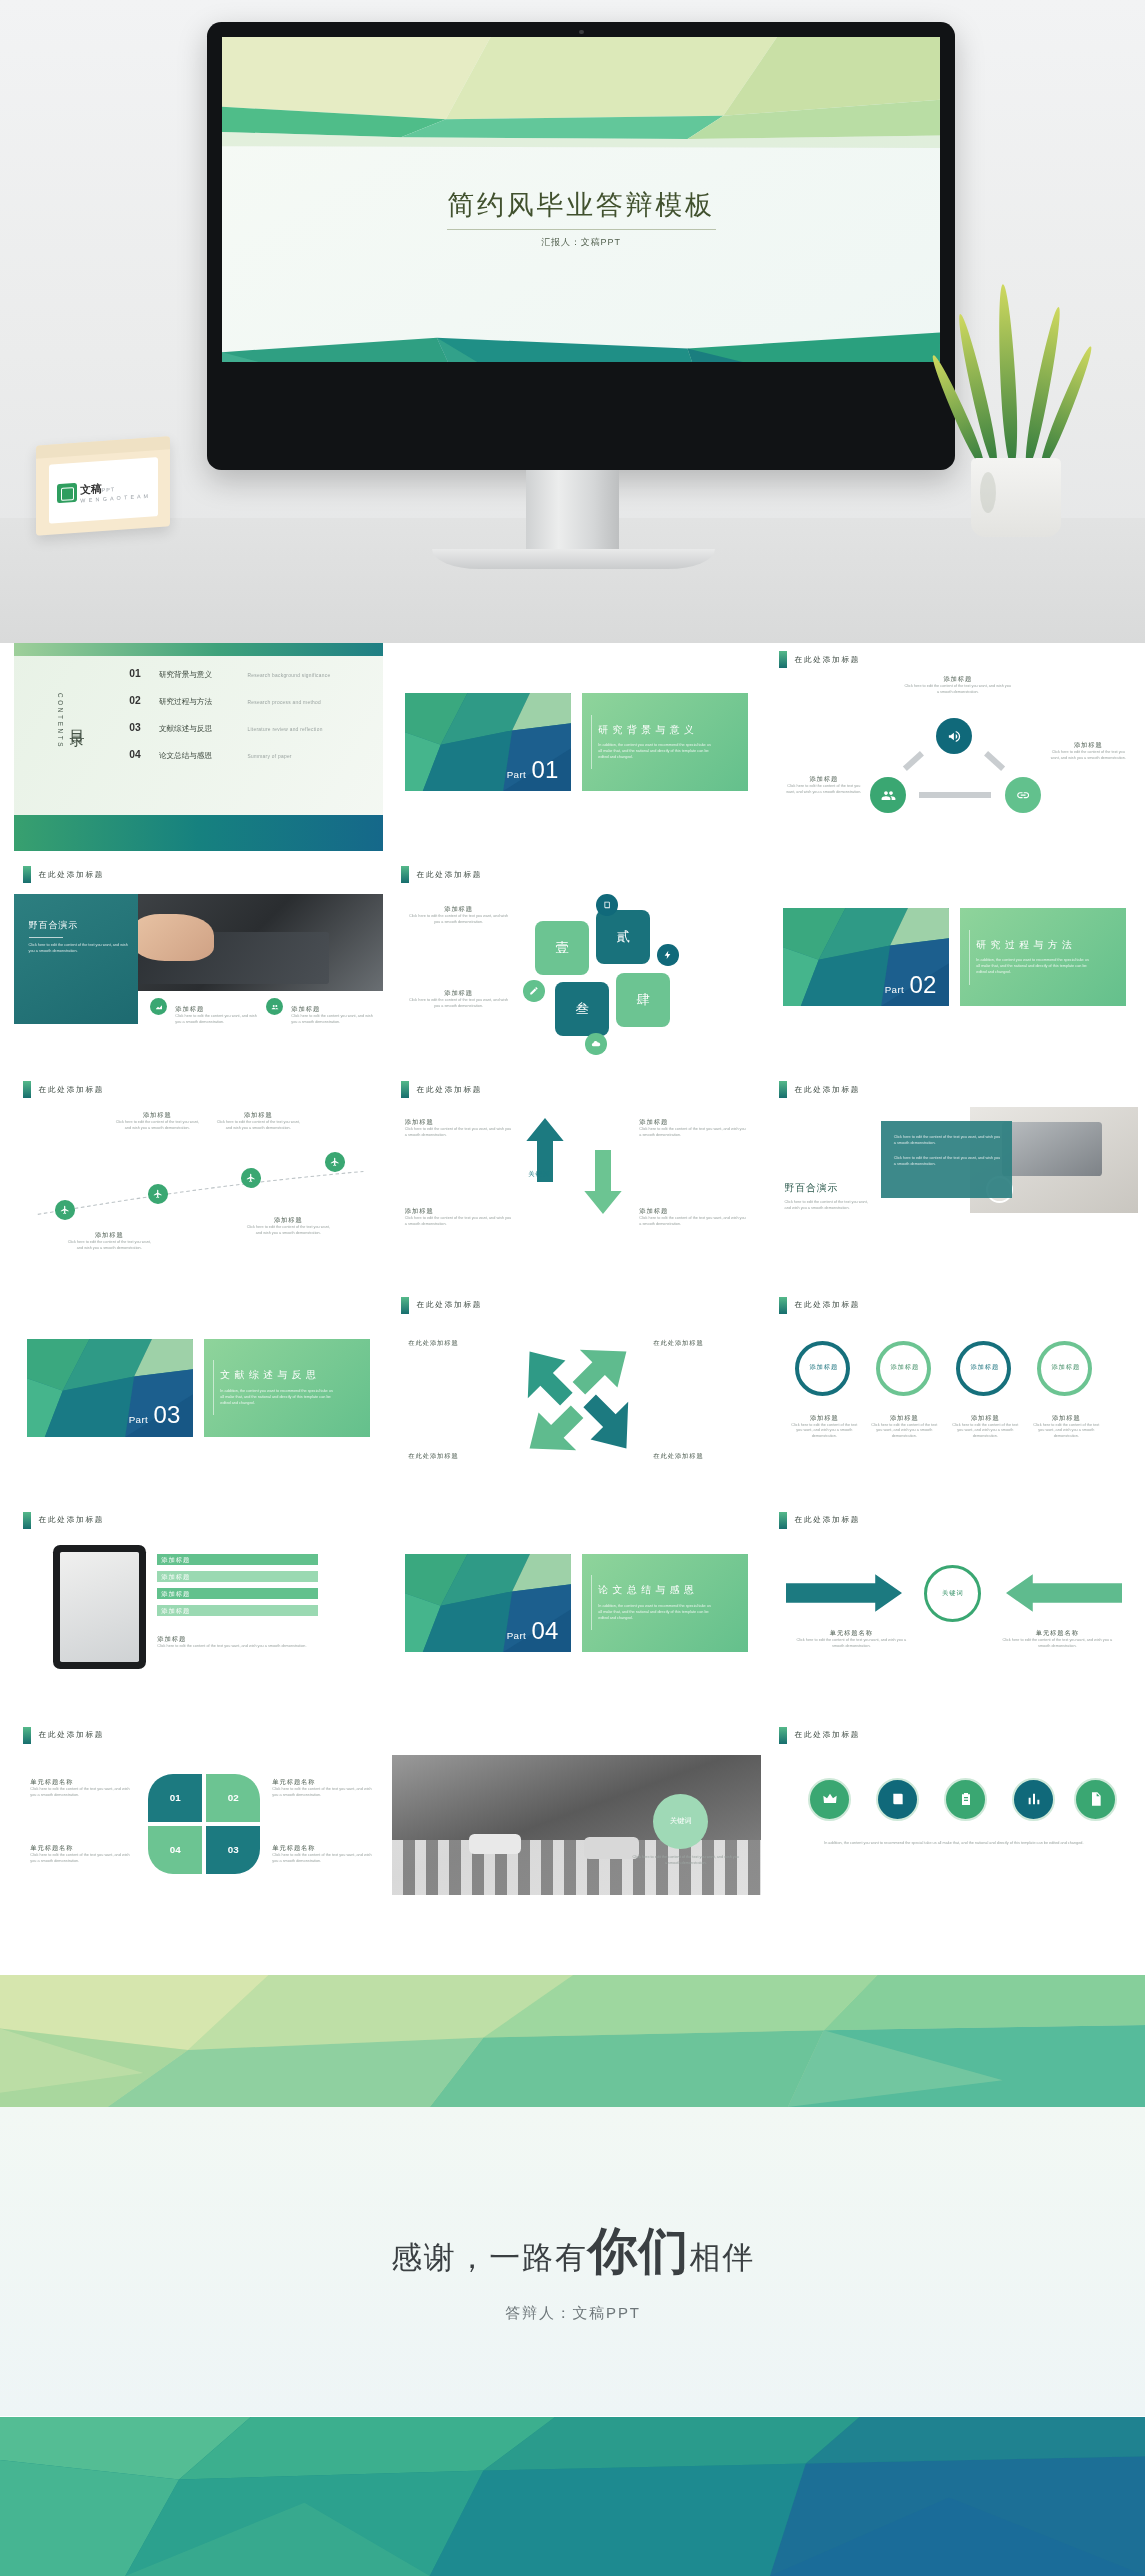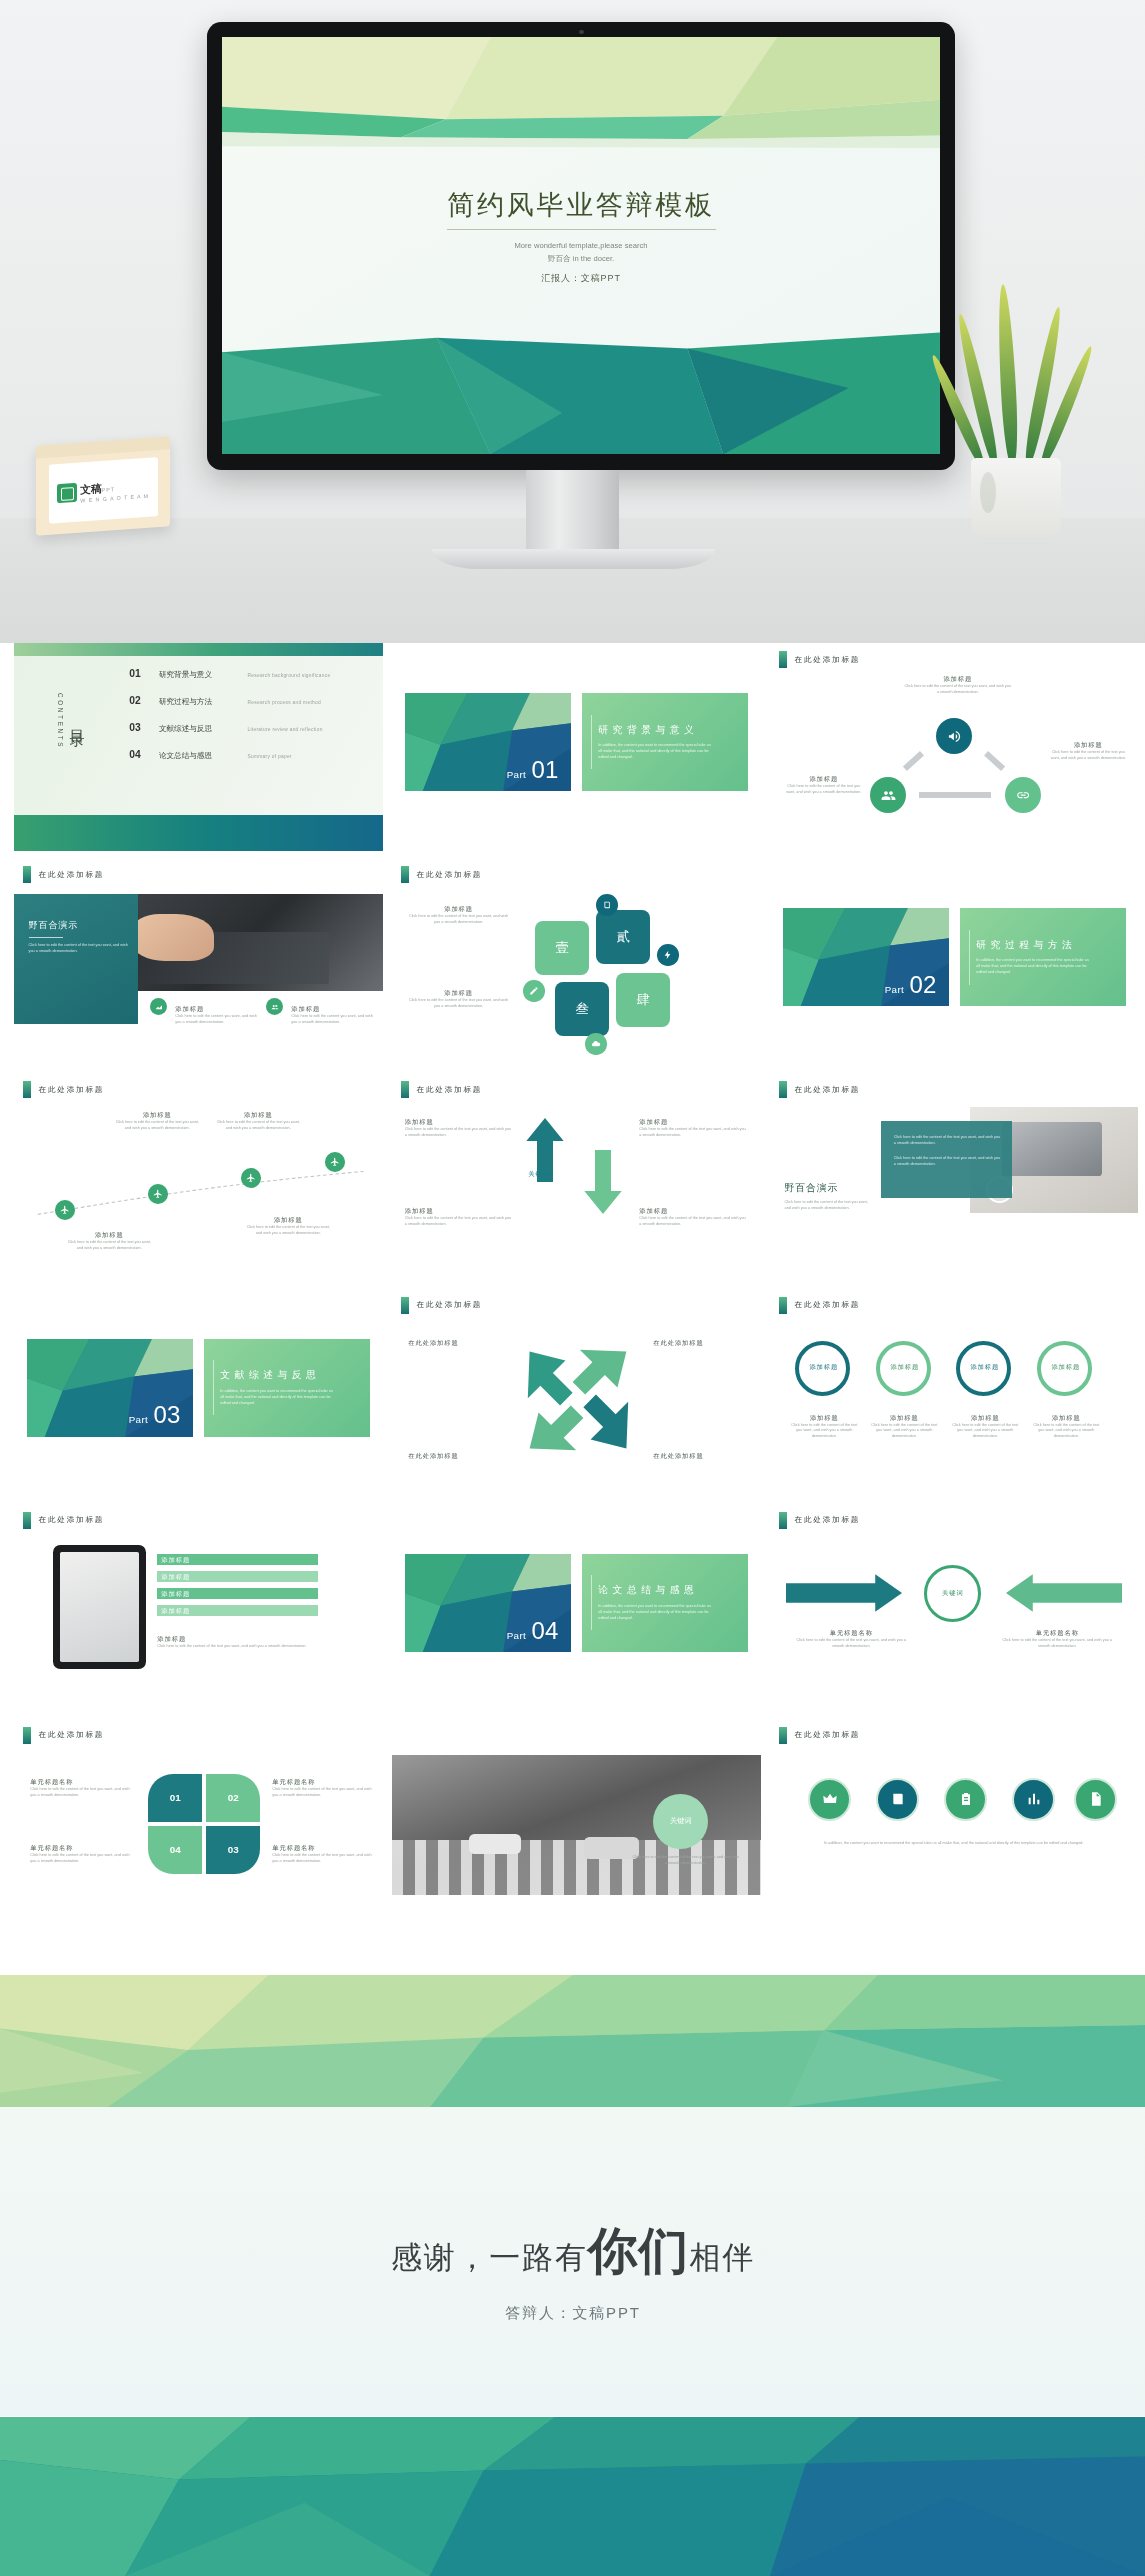--- a/index.html
+++ b/index.html
@@ -7,21 +7,21 @@
   body {
     width:1146px; height:2576px; position:relative;
     font-family:"Liberation Sans","DejaVu Sans",sans-serif;
     overflow:hidden;
   }
   
   .hero { position:relative; width:1146px; height:643px; background:linear-gradient(180deg,#f2f3f4 0%,#ebecec 55%,#e4e5e6 100%); overflow:hidden; }
   .hero-floor { position:absolute; left:0; bottom:0; width:100%; height:125px; background:linear-gradient(180deg,#e2e3e3,#d9dada); }
   .monitor { position:absolute; left:207px; top:22.4px; width:748px; height:448px; background:#111315; border-radius:14.3px; padding:15px 15px 0 15px; box-shadow:0 10.7px 30px rgba(0,0,0,.22); }
   .mon-cam { position:absolute; left:50%; top:7.2px; width:4.5px; height:4.5px; margin-left:-1.8px; border-radius:50%; background:#3a3c3e; }
-  .screen { position:relative; width:100%; height:417px; overflow:hidden; background:#f3f7f3; }
+  .screen { position:relative; width:100%; height:325px; overflow:hidden; background:#f3f7f3; }
   .slide-poly { position:absolute; inset:0; }
   .stand-neck { position:absolute; left:50%; top:470px; margin-left:-47px; width:93px; height:85px; background:linear-gradient(90deg,#cfd1d2,#eceded 35%,#d5d7d8 72%,#bdbfc0); }
   .stand-base { position:absolute; left:50%; top:549px; margin-left:-141px; width:283px; height:19.7px; border-radius:0 0 54px 54px / 0 0 23px 23px; background:linear-gradient(180deg,#e9eaea,#cacccd); }
   .plant { position:absolute; right:70px; bottom:106px; width:121px; height:269px; }
   .pot { position:absolute; left:16px; bottom:0; width:90px; height:79px; background:linear-gradient(180deg,#f4f4f2,#e3e3e0); border-radius:5.4px 5.4px 14.3px 14.3px; }
   .pot:after { content:""; position:absolute; left:9px; top:14.3px; width:16px; height:41px; border-radius:50%; background:rgba(180,185,175,.35); }
   .leaf { position:absolute; bottom:70px; background:linear-gradient(180deg,#cfd95f,#2f7a3e); border-radius:50% 50% 48% 48% / 60% 60% 40% 40%; transform-origin:bottom center; }
   .calendar { position:absolute; left:36px; bottom:112px; width:134px; height:90px; background:#f7e9cf; border-radius:3.6px; transform:skewY(-4deg); box-shadow:0 5.4px 12.5px rgba(0,0,0,.12); }
   .cal-top { position:absolute; top:0; left:0; right:0; height:12.5px; background:#efe1c4; border-radius:3.6px 3.6px 0 0; }
   .cal-face { position:absolute; left:12.5px; top:19.7px; right:12.5px; bottom:10.7px; background:#fff; border-radius:2.7px; display:flex; align-items:center; justify-content:center; }
@@ -138,24 +138,20 @@
         <polygon points="0,352 240,336 300,466 0,466" fill="#2f9f82"></polygon>
         <polygon points="240,336 520,348 560,466 300,466" fill="#1f8f86"></polygon>
         <polygon points="520,348 802,330 802,466 560,466" fill="#2aa07e"></polygon>
         <polygon points="0,352 180,400 0,430" fill="#46b193" opacity=".8"></polygon>
         <polygon points="520,348 700,392 560,466" fill="#17787f" opacity=".85"></polygon>
         <polygon points="240,336 380,420 300,466" fill="#39a78b" opacity=".75"></polygon>
       </svg>
       <div class="screen-title">
         <div class="st-cn">简约风毕业答辩模板</div>
         <div class="st-rule"></div>
-        <div class="st-sub">
-          <div>More wonderful template,please search</div>
-          <div>野百合 in the docer.</div>
-        </div>
         <div class="st-pres">汇报人：文稿PPT</div>
       </div>
     </div>
   </div>
   <div class="stand-neck"></div>
   <div class="stand-base"></div>
 
   <div class="plant">
     <div class="leaf" style="left:50px;width:15px;height:183px;transform:rotate(-3deg);"></div>
     <div class="leaf" style="left:34px;width:13.4px;height:157px;transform:rotate(-13deg);"></div>

